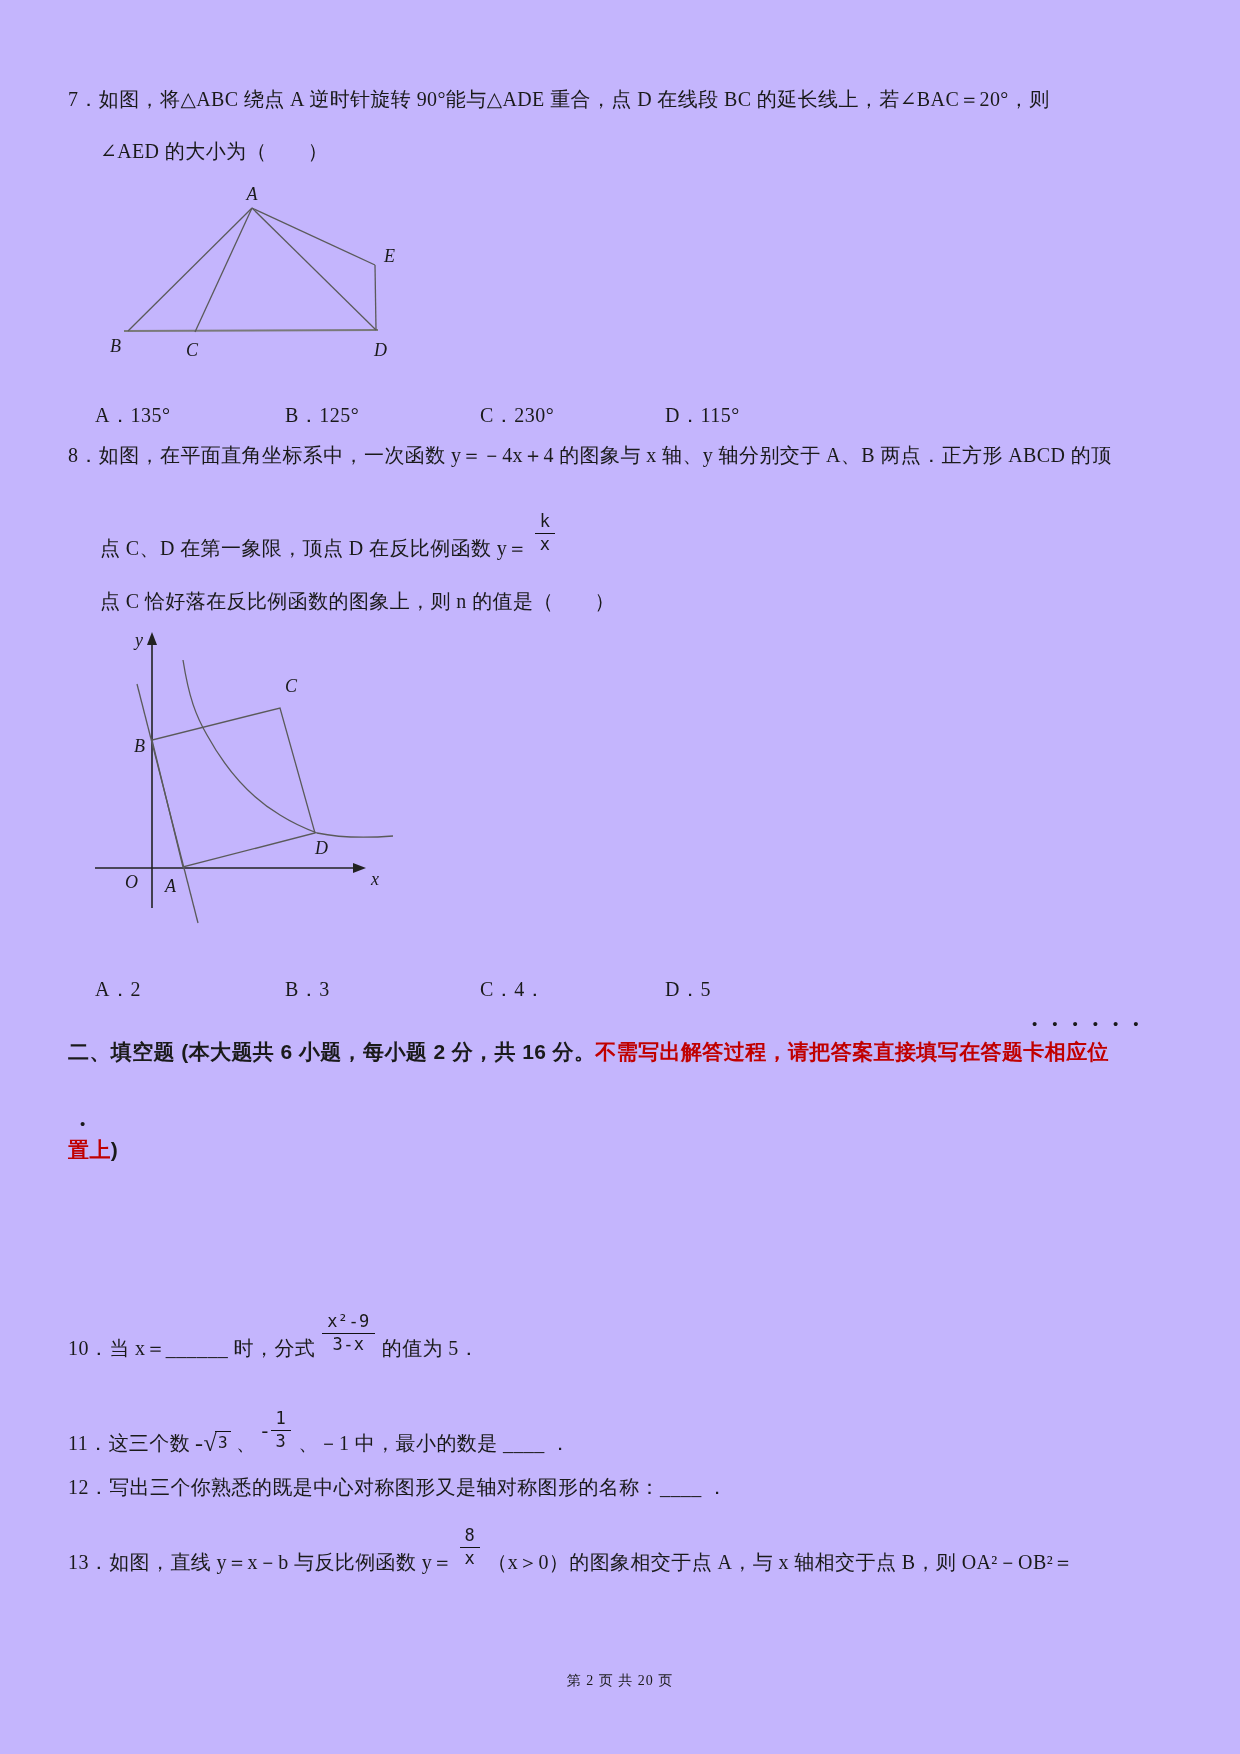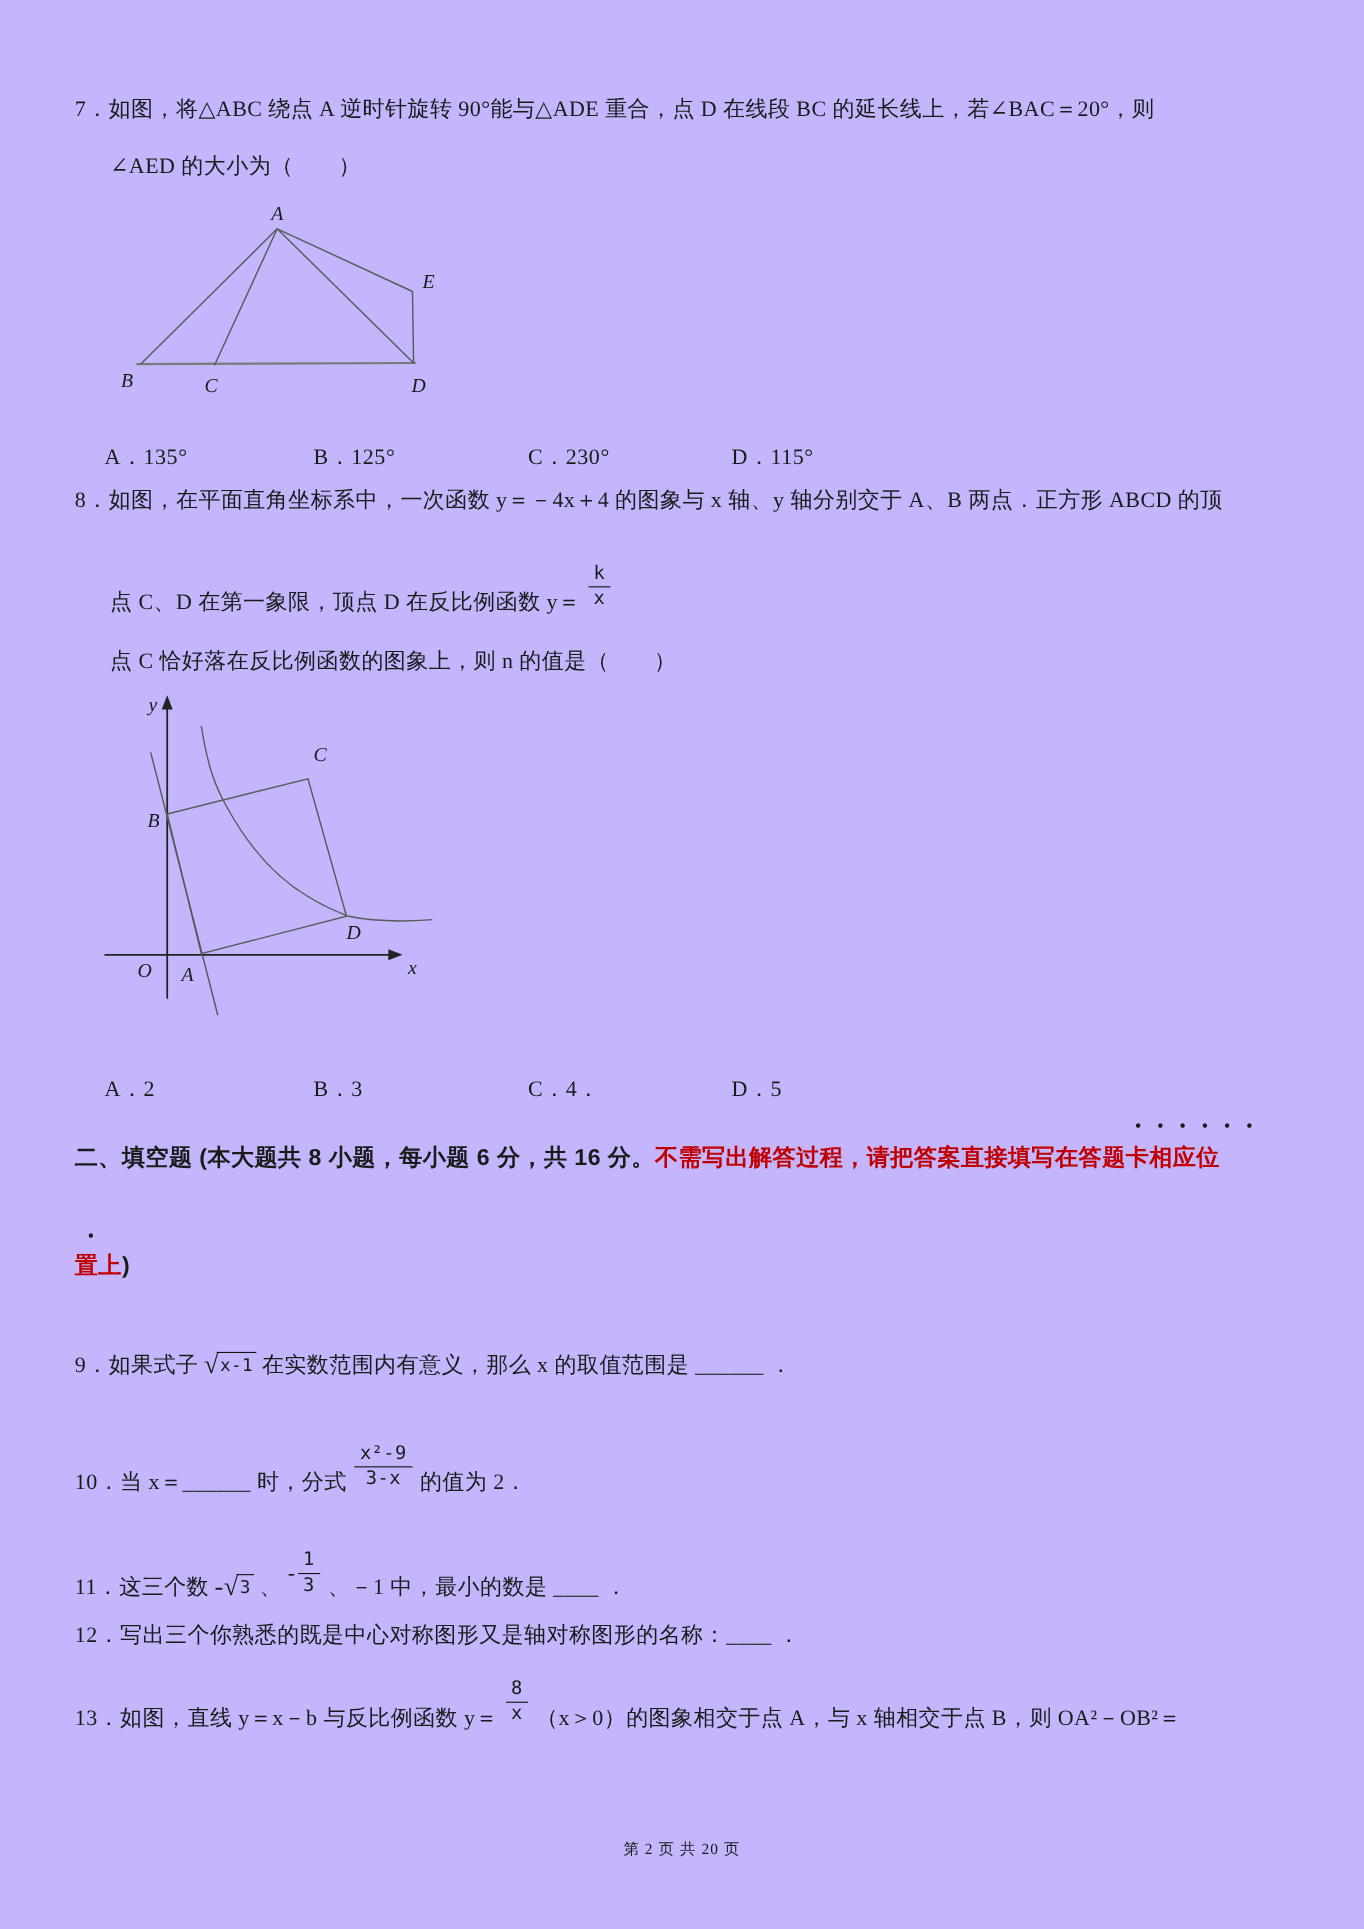--- a/index.html
+++ b/index.html
@@ -96,43 +96,35 @@
     <text class="fig-label" x="222" y="226">D</text>
   </svg>
 
   <div class="opt" style="left:95px;top:976px;">A．2</div>
   <div class="opt" style="left:285px;top:976px;">B．3</div>
   <div class="opt" style="left:480px;top:976px;">C．4．</div>
   <div class="opt" style="left:665px;top:976px;">D．5</div>
 
   <div class="abs dots" style="left:1032px;top:1016px;">••••••</div>
   <div class="abs sec-title" style="left:68px;top:1038px;">
-    <span>二、填空题 (本大题共 8 小题，每小题 6 分，共 16 分。</span><span class="red">不需写出解答过程，请把答案直接填写在答题卡相应位</span>
+    <span>二、填空题 (本大题共 6 小题，每小题 2 分，共 16 分。</span><span class="red">不需写出解答过程，请把答案直接填写在答题卡相应位</span>
   </div>
   <div class="abs dots" style="left:80px;top:1116px;">•</div>
   <div class="abs sec-title" style="left:68px;top:1136px;">
     <span class="red">置上</span><span>)</span>
   </div>
 
-  <div class="abs row t" style="left:68px;top:1220px;height:42px;">
-    <span>9．如果式子</span>
-    <span class="radical">
-      <span class="rad-sign">√</span>
-      <span class="rad-body">x-1</span>
-    </span>
-    <span>在实数范围内有意义，那么 x 的取值范围是 ______ ．</span>
-  </div>
 
   <div class="abs row t" style="left:68px;top:1312px;height:72px;">
     <span>10．当 x＝______ 时，分式</span>
     <span class="frac">
       <span class="num">x²-9</span>
       <span class="den">3-x</span>
     </span>
-    <span>的值为 2．</span>
+    <span>的值为 5．</span>
   </div>
 
   <div class="abs row t" style="left:68px;top:1410px;height:66px;">
     <span>11．这三个数</span>
     <span class="radical">
       <span class="rad-sign">-√</span>
       <span class="rad-body">3</span>
     </span>
     <span>、</span>
     <span class="fracgroup">

